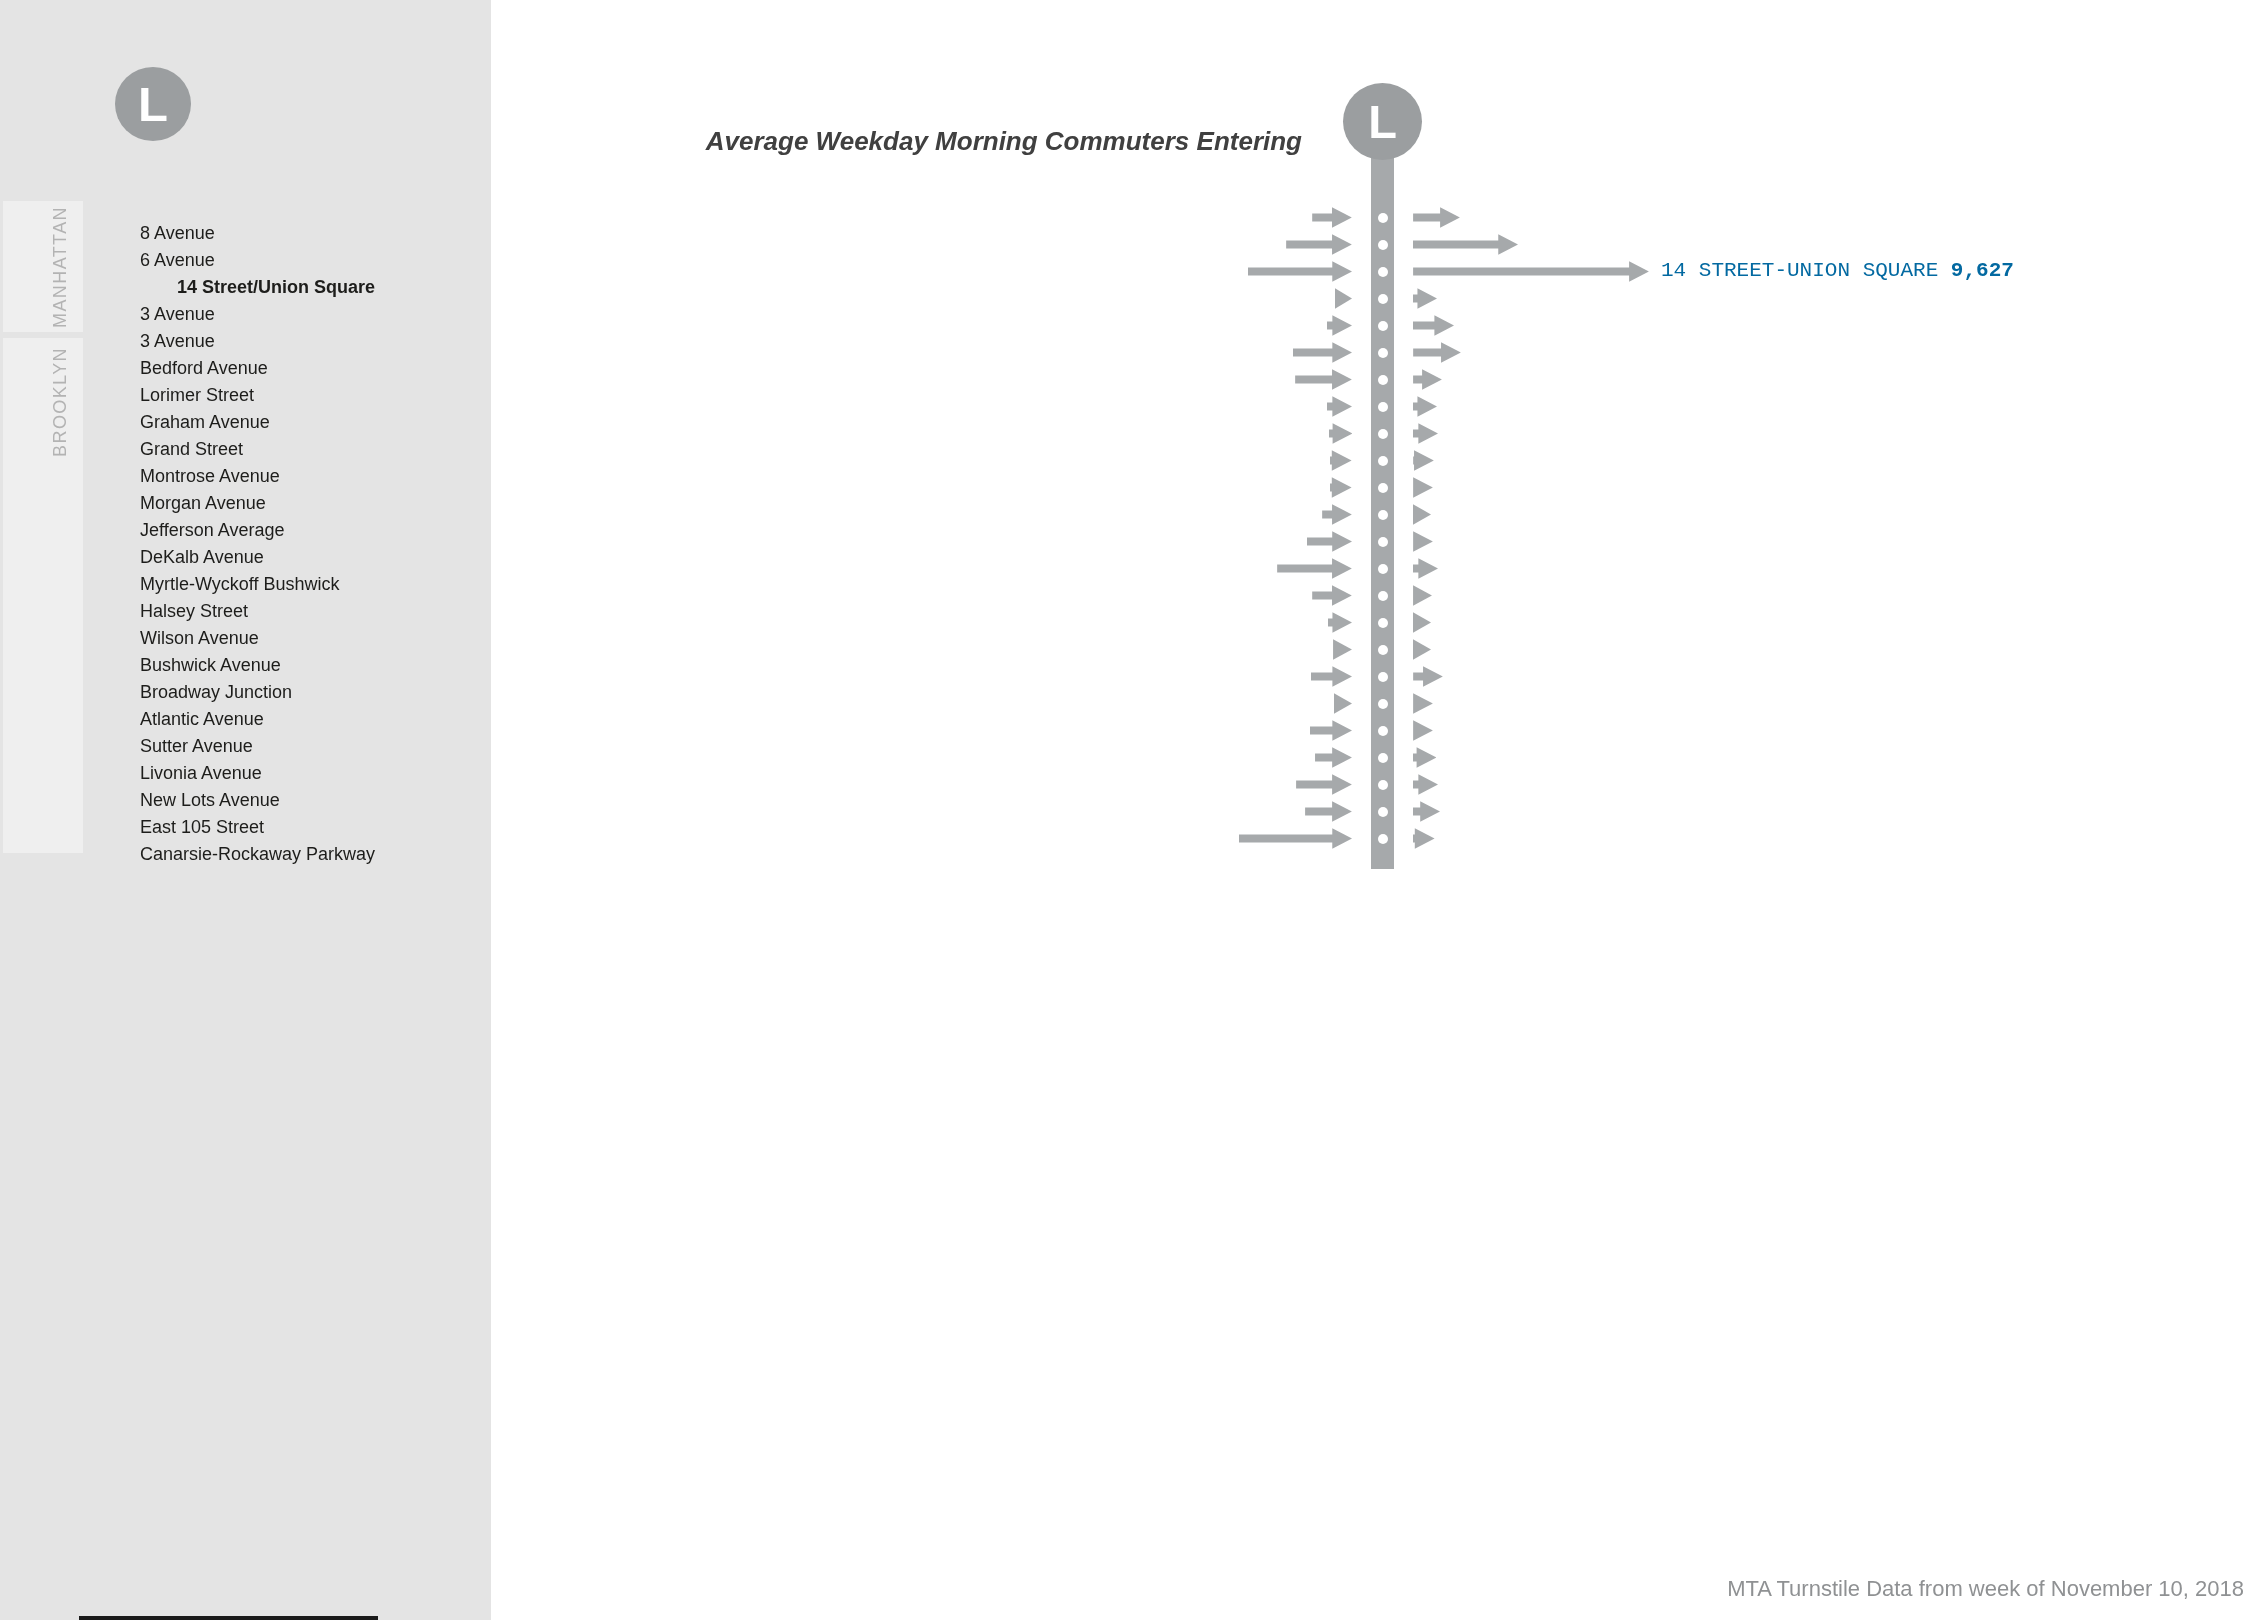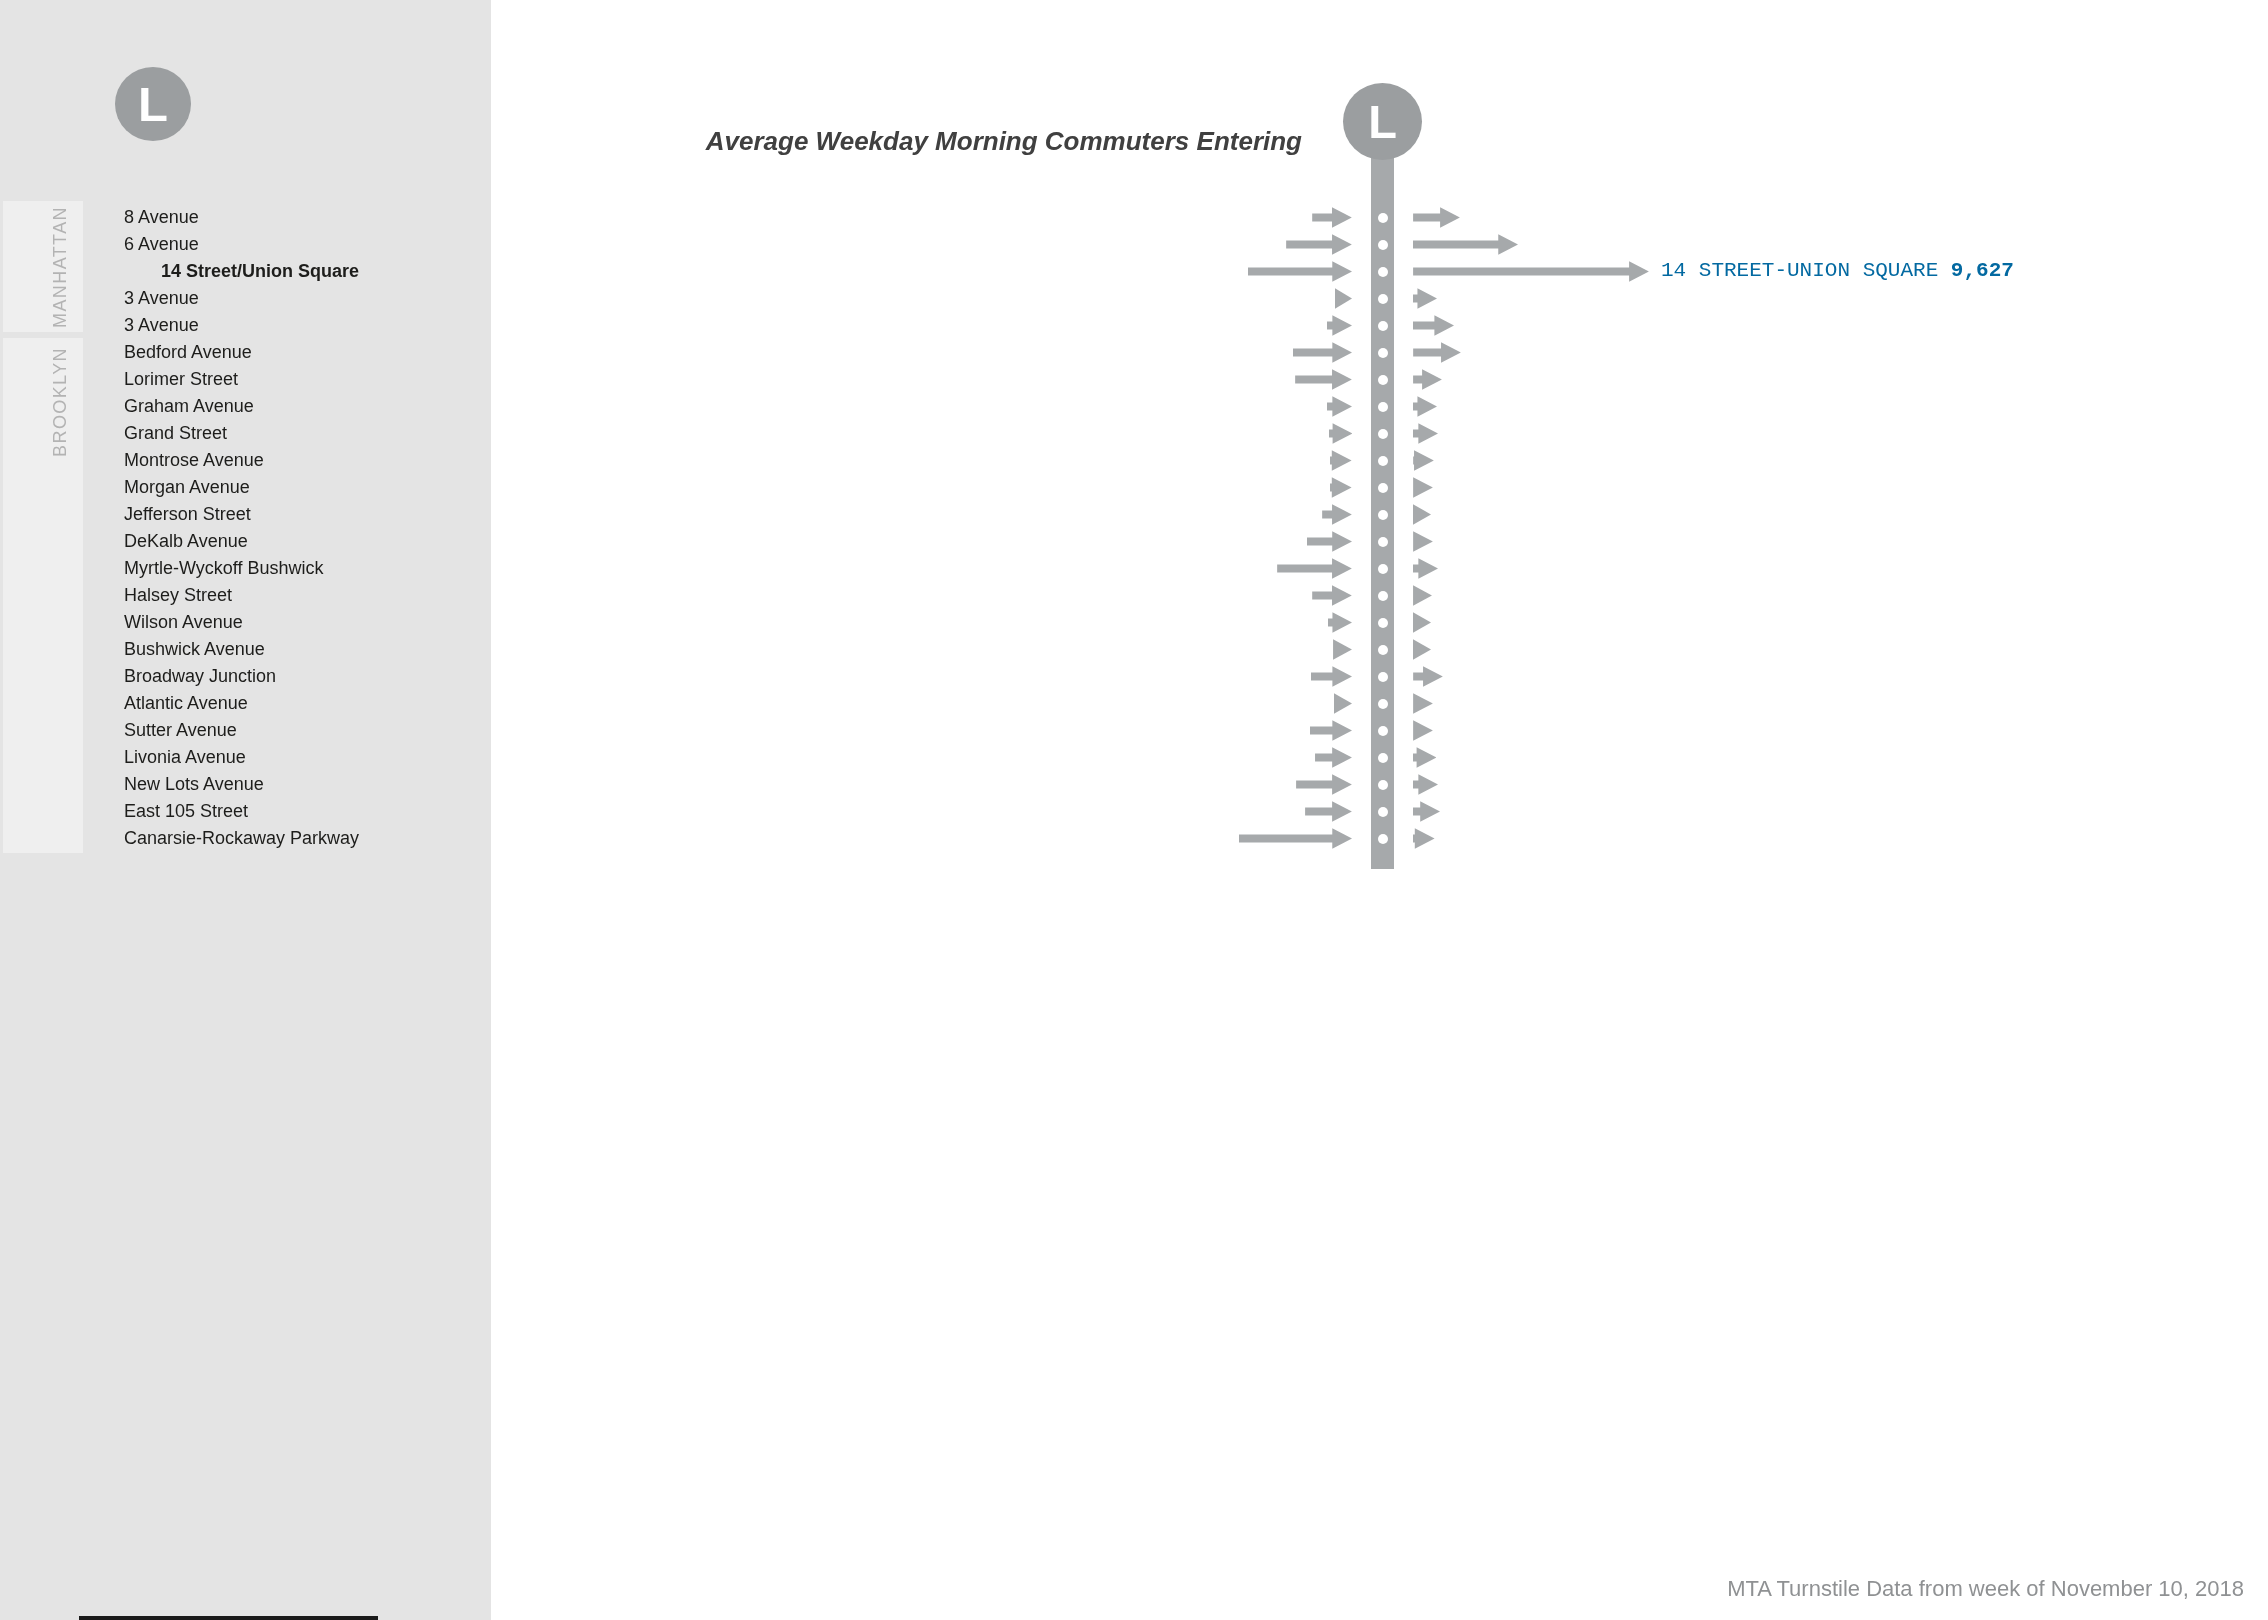--- a/index.html
+++ b/index.html
@@ -17,21 +17,21 @@
   .borough-box{position:absolute;left:2.7px;width:80px;background:#efefef;}
   .borough-box.manhattan{top:201px;height:131px;}
   .borough-box.brooklyn{top:338px;height:515px;}
   .vtext{
     position:absolute;writing-mode:vertical-rl;transform:rotate(180deg);
     color:#b3b3b3;font-size:18px;letter-spacing:1.4px;left:47px;
   }
   .manhattan .vtext{top:50%;transform:rotate(180deg) translateY(50%);}
   .brooklyn .vtext{top:9px;}
   .stations{
-    position:absolute;left:124px;top:204px;margin:0;padding:0;list-style:none;
+    position:absolute;left:124px;top:204px;margin:16px;padding:0;list-style:none;
     font-size:18px;line-height:27px;color:#1d1d1b;white-space:nowrap;
   }
   .stations li.hl{font-weight:bold;text-align:right;}
   
   .title{
     position:absolute;top:108px;font-size:26px;line-height:32px;
     font-weight:bold;font-style:italic;color:#404040;white-space:nowrap;
   }
   .title.entering{left:540px;width:762px;text-align:right;}
   .title.exiting{left:1481px;width:720px;text-align:left;}
@@ -72,21 +72,21 @@
         <li>6 Avenue</li>
         <li class="hl">14 Street/Union Square</li>
         <li>3 Avenue</li>
         <li>3 Avenue</li>
         <li>Bedford Avenue</li>
         <li>Lorimer Street</li>
         <li>Graham Avenue</li>
         <li>Grand Street</li>
         <li>Montrose Avenue</li>
         <li>Morgan Avenue</li>
-        <li>Jefferson Street</li>
+        <li>Jefferson Average</li>
         <li>DeKalb Avenue</li>
         <li>Myrtle-Wyckoff Bushwick</li>
         <li>Halsey Street</li>
         <li>Wilson Avenue</li>
         <li>Bushwick Avenue</li>
         <li>Broadway Junction</li>
         <li>Atlantic Avenue</li>
         <li>Sutter Avenue</li>
         <li>Livonia Avenue</li>
         <li>New Lots Avenue</li>

